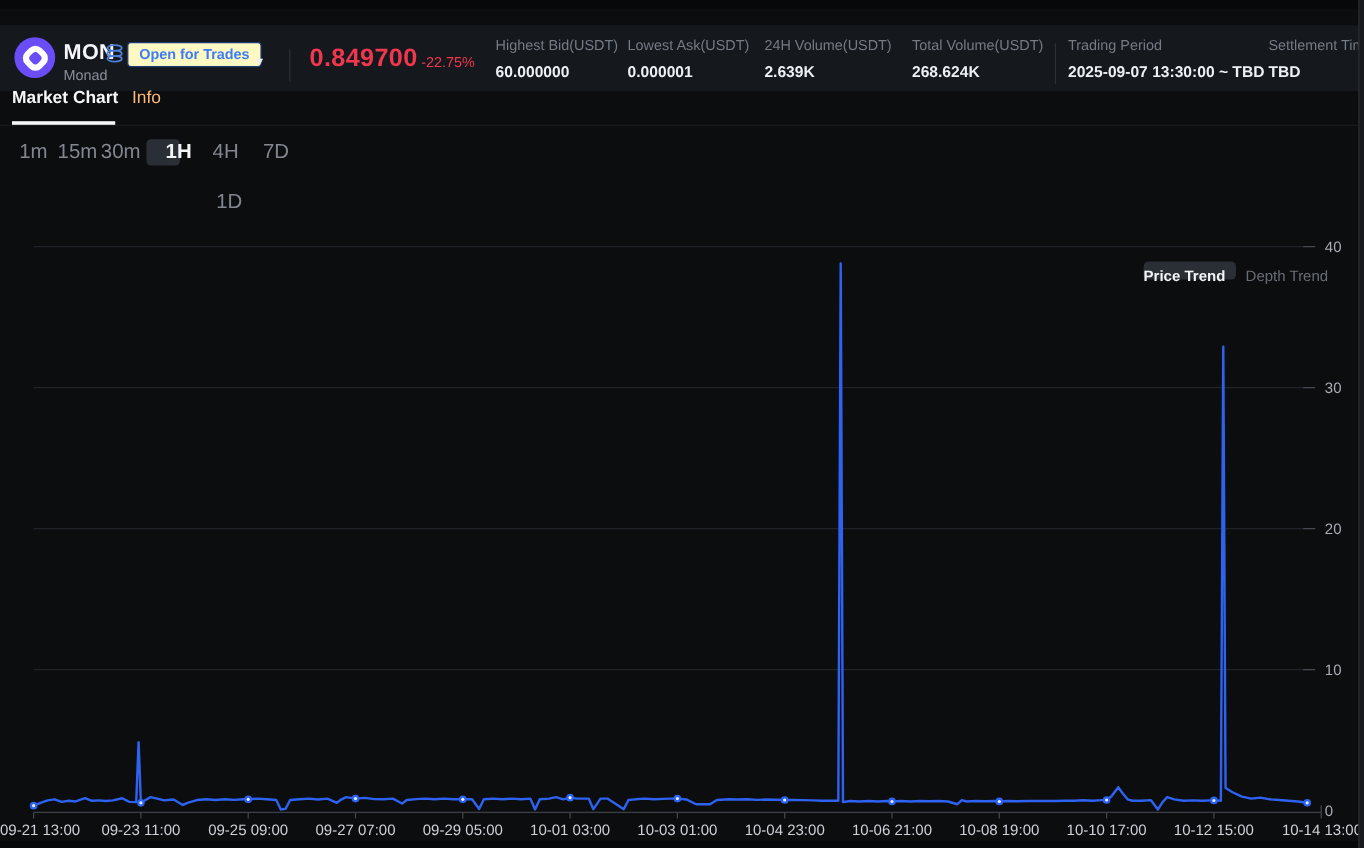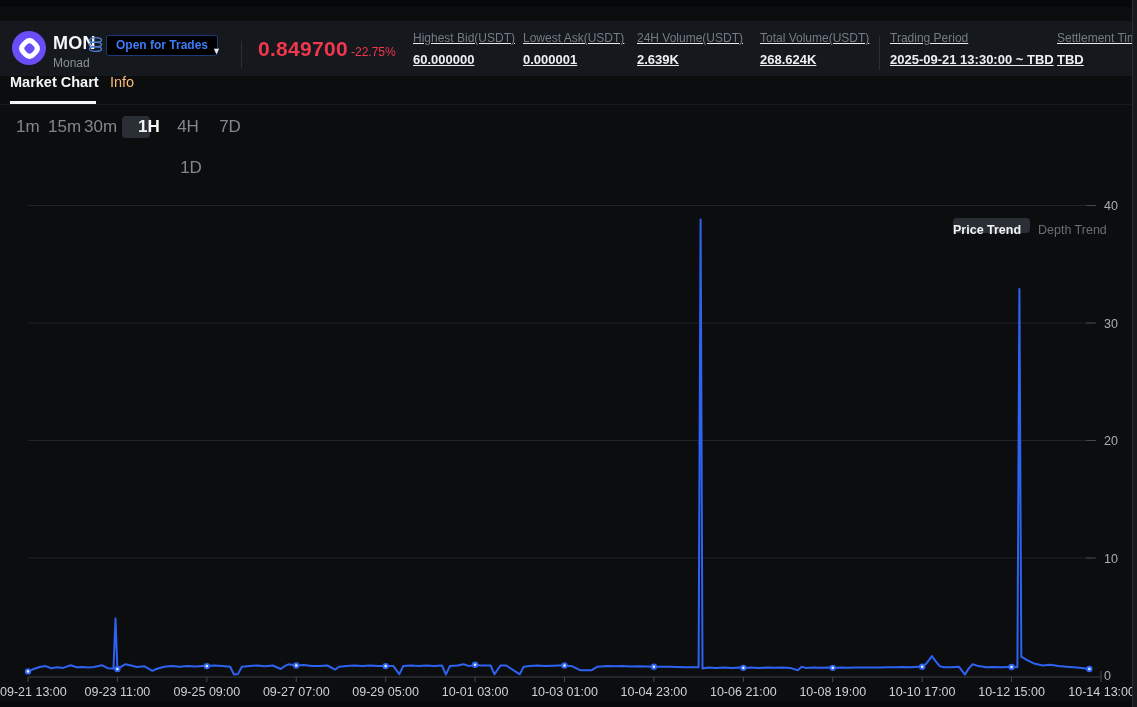--- a/index.html
+++ b/index.html
@@ -17,29 +17,29 @@
   .header { position:absolute; left:0; top:21px; width:100%; height:55px; background:#15181d; }
   .logo { position:absolute; left:12px; top:10px; width:34px; height:34px; border-radius:50%;
           background:#6b4df8; display:flex; align-items:center; justify-content:center; }
   .logo-ring { width:19px; height:19px; background:#ffffff; border-radius:38%; transform:rotate(45deg);
                display:flex; align-items:center; justify-content:center; }
   .logo-core { width:9px; height:9px; background:#6b4df8; border-radius:35%; }
   .symbol { position:absolute; left:53px; top:12px; font-size:18px; font-weight:bold; color:#f5f7fa; letter-spacing:.3px; }
   .coin-name { position:absolute; left:53px; top:35px; font-size:12px; color:#8a9099; }
   .coins-icon { position:absolute; left:88px; top:15px; }
   .status-badge { position:absolute; left:106px; top:14px; height:21px; padding:0 9px;
-                  background:#000000; border:1px solid #1d3a77; border-radius:3px;
+                  background:#fef9c3; border:1px solid #1d3a77; border-radius:3px;
                   color:#3d7bf7; font-size:12px; font-weight:bold; line-height:19px; }
   .caret { position:absolute; left:212px; top:25px; font-size:9px; color:#e8eaee; }
   .vdivider { position:absolute; width:1px; background:#2b2f36; }
   .vd1 { left:241px; top:20px; height:27px; }
   .vd2 { left:879px; top:15px; height:34px; }
   .price { position:absolute; left:258px; top:16px; font-size:21px; font-weight:bold; color:#f1374e; letter-spacing:.3px; }
   .pct   { position:absolute; left:351px; top:24px; font-size:12px; color:#f1374e; }
-  .stat { position:absolute; top:10px;text-decoration:underline; }
+  .stat { position:absolute; top:10px; }
   .stat-label { font-size:12px; color:#757b84; white-space:nowrap; }
   .stat-value { margin-top:7px; font-size:13px; font-weight:600; color:#eef0f3; white-space:nowrap; }
   .s0{left:413px;} .s1{left:523px;} .s2{left:637px;} .s3{left:760px;} .s4{left:890px;} .s5{left:1057px;}
 
   
   .tabbar { position:absolute; left:0; top:62px; width:100%; height:43px;
             border-bottom:1px solid rgba(255,255,255,0.05); }
   .tab { position:absolute; top:12px; font-size:14.5px; cursor:pointer;text-align:center; }
   .tab-active { left:10px; color:#f4f6f8; font-weight:bold; }
   .tab-underline { position:absolute; left:10px; bottom:0; width:86px; height:3px; background:#f4f6f8; }
@@ -101,21 +101,21 @@
       <div class="stat-label">24H Volume(USDT)</div>
       <div class="stat-value">2.639K</div>
     </div>
     <div class="stat s3">
       <div class="stat-label">Total Volume(USDT)</div>
       <div class="stat-value">268.624K</div>
     </div>
     <div class="vdivider vd2"></div>
     <div class="stat s4">
       <div class="stat-label">Trading Period</div>
-      <div class="stat-value">2025-09-21 13:30:00 ~ TBD</div>
+      <div class="stat-value">2025-09-07 13:30:00 ~ TBD</div>
     </div>
     <div class="stat s5">
       <div class="stat-label">Settlement Time</div>
       <div class="stat-value">TBD</div>
     </div>
   </div>
 
   <div class="tabbar">
     <div class="tab tab-active">Market Chart</div>
     <div class="tab tab-inactive">Info</div>

